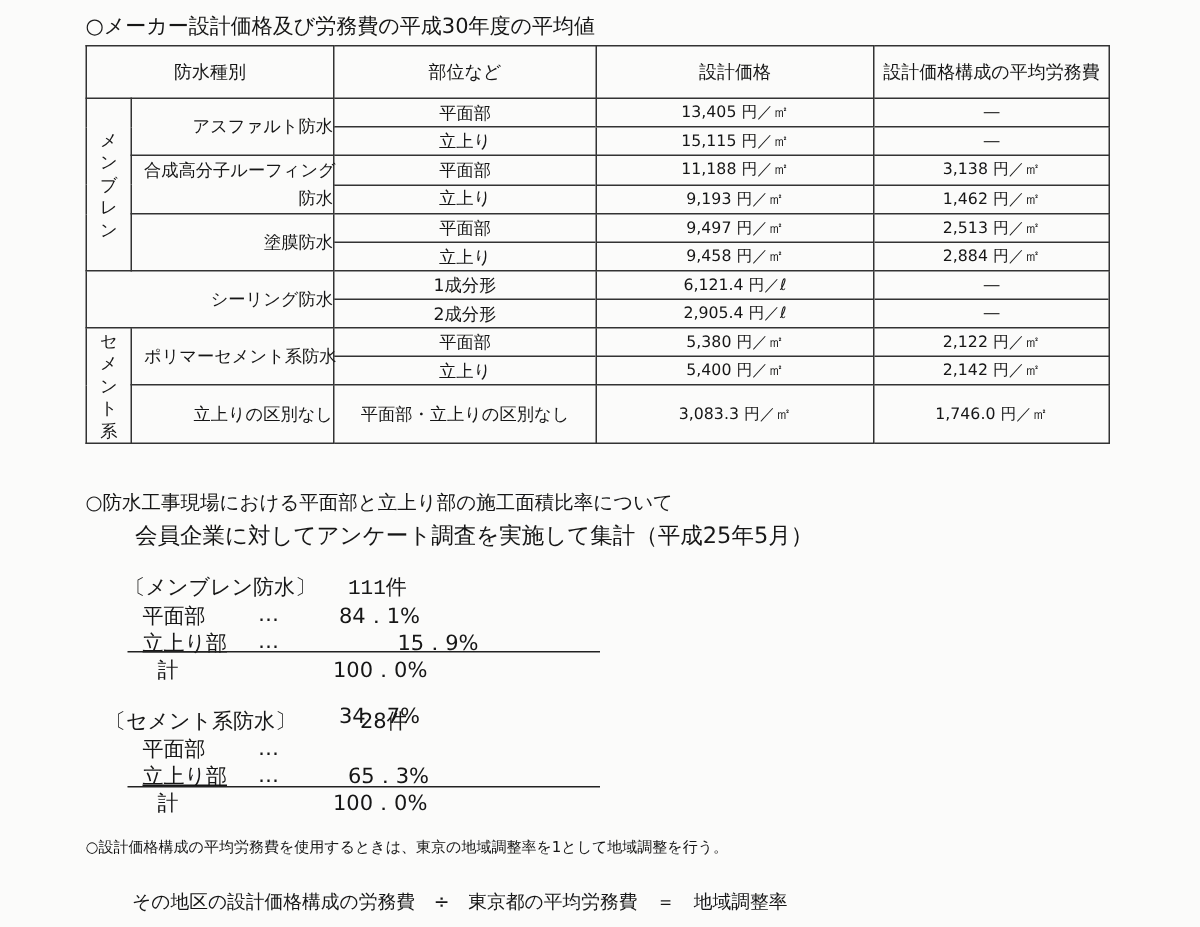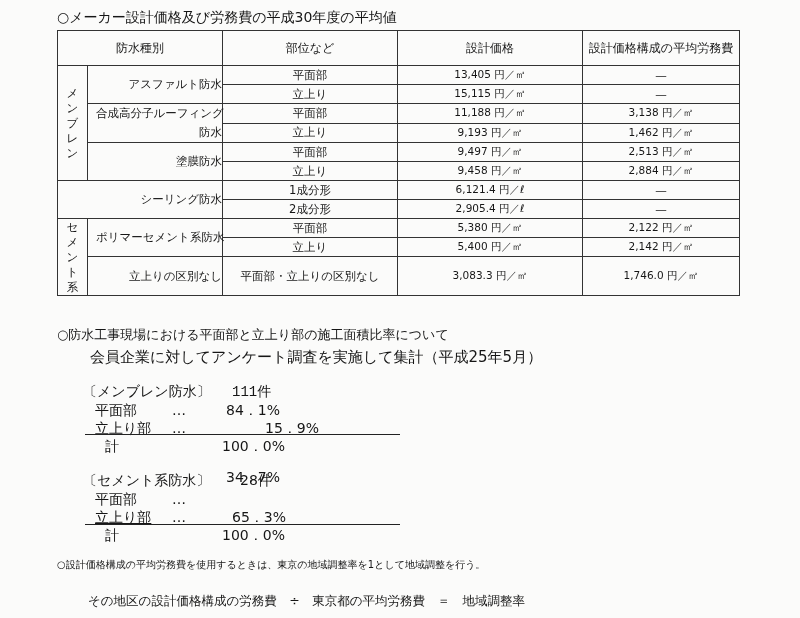--- a/index.html
+++ b/index.html
@@ -144,21 +144,21 @@
   <div class="abs stat" style="left:226px; top:402px;">84．1%</div>
   <div class="abs stat" style="left:95px; top:420px; text-decoration: underline;">立上り部</div>
   <div class="abs stat" style="left:172px; top:420px;">…</div>
   <div class="abs stat" style="left:232px; top:420px;margin-left:33px;">15．9%</div>
   <div class="rule" style="left:85px; top:434px; width:315px;"></div>
   <div class="abs stat" style="left:105px; top:438px;">計</div>
   <div class="abs stat" style="left:222px; top:438px;">100．0%</div>
 </div>
 
 <div>
-  <div class="abs stat" style="left:83px; top:472px;">〔セメント系防水〕</div>
+  <div class="abs stat" style="left:70px; top:472px;">〔セメント系防水〕</div>
   <div class="abs stat" style="left:240px; top:472px;">28件</div>
   <div class="abs stat" style="left:95px; top:491px;">平面部</div>
   <div class="abs stat" style="left:172px; top:491px;">…</div>
   <div class="abs stat" style="left:226px; top:469px;">34．7%</div>
   <div class="abs stat" style="left:95px; top:509px; text-decoration: underline;">立上り部</div>
   <div class="abs stat" style="left:172px; top:509px;">…</div>
   <div class="abs stat" style="left:232px; top:509px;text-align:center;">65．3%</div>
   <div class="rule" style="left:85px; top:524px; width:315px;"></div>
   <div class="abs stat" style="left:105px; top:527px;">計</div>
   <div class="abs stat" style="left:222px; top:527px;">100．0%</div>

